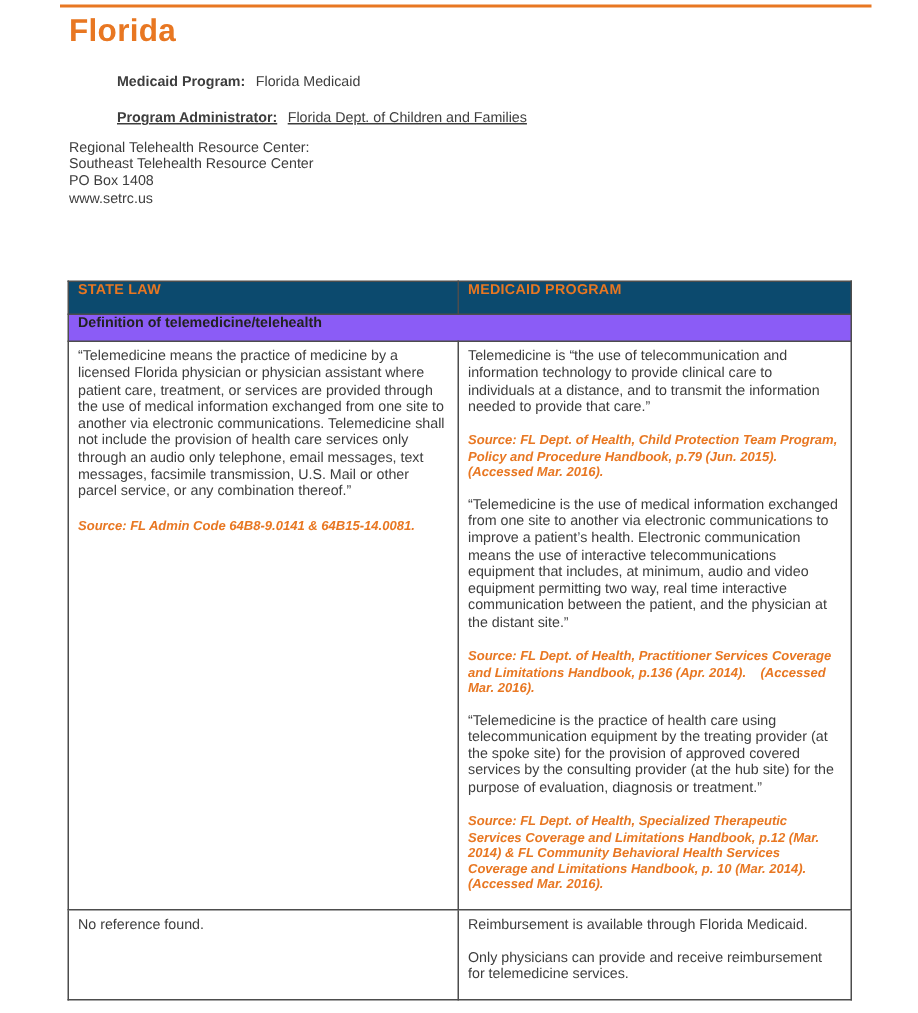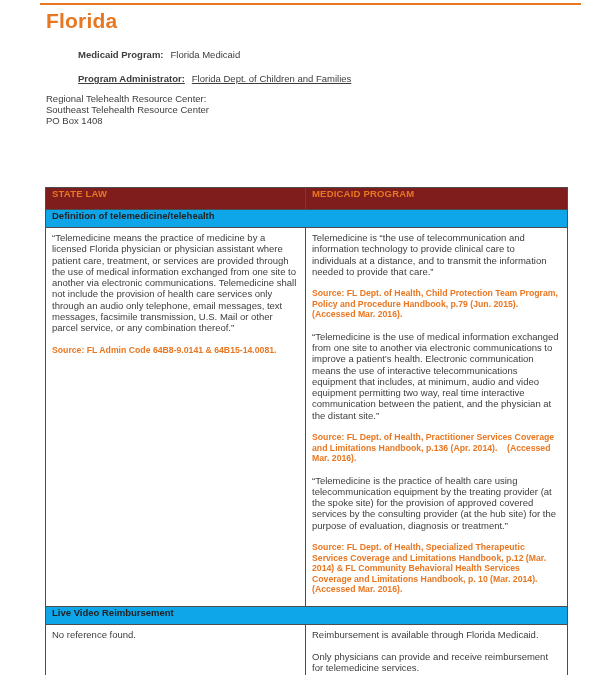--- a/index.html
+++ b/index.html
@@ -45,50 +45,51 @@
     border-collapse: collapse;
     table-layout: fixed;
   }
   table.policy-table th, table.policy-table td {
     border: 1px solid #4d4d4d;
     vertical-align: top;
     text-align: left;
   }
   th.col-header {
     height: 21px;
-    background: #7f1d1d;
+    background: #0c4a6e;
     color: #E87722;
     font-size: 9.5px;
     font-weight: bold;
     padding: 0 0 0 6px;
     vertical-align: middle;
     letter-spacing: 0.2px;
   }
   td.section-header {
     height: 17px;
-    background: #0ea5e9;
+    background: #8b5cf6;
     color: #222222;
     font-size: 9.5px;
     font-weight: bold;
     padding: 0 0 0 6px;
     vertical-align: middle;
   }
   td.content-cell { padding: 4px 6px 0 6px; background:#ffffff; }
   .para {
     font-size: 9.5px;
     line-height: 11.3px;
     margin: 0 0 11px 0;
     color: #3d3d3d;
   }
   .source {
     font-size: 8.7px;
     line-height: 10.5px;
     margin: 0 0 11px 0;
     color: #E87722;
     font-weight: bold;
+    font-style: italic;
     white-space: pre-wrap;
   }
 </style>
 </head>
 <body>
 
 <div class="page">
 
   <div class="top-rule"></div>
 
@@ -99,20 +100,21 @@
   </div>
 
   <div class="meta-field field-2">
     <span class="lbl">Program Administrator:</span><span class="val">Florida Dept. of Children and Families</span>
   </div>
 
   <div class="resource-block">
     <div class="rc-label">Regional Telehealth Resource Center:</div>
     <div>Southeast Telehealth Resource Center</div>
     <div>PO Box 1408</div>
+    <div>www.setrc.us</div>
   </div>
 
   <table class="policy-table">
     <colgroup>
         <col style="width:260px">
         <col style="width:262px">
       </colgroup>
     <tbody>
         <tr>
       <th class="col-header">STATE LAW</th>
@@ -131,23 +133,20 @@
       <td class="content-cell">
         <p class="para">Telemedicine is “the use of telecommunication and information technology to provide clinical care to individuals at a distance, and to transmit the information needed to provide that care.”</p>
         <p class="source">Source: FL Dept. of Health, Child Protection Team Program, Policy and Procedure Handbook, p.79 (Jun. 2015).  (Accessed Mar. 2016).</p>
         <p class="para">“Telemedicine is the use of medical information exchanged from one site to another via electronic communications to improve a patient’s health. Electronic communication means the use of interactive telecommunications equipment that includes, at minimum, audio and video equipment permitting two way, real time interactive communication between the patient, and the physician at the distant site.”</p>
         <p class="source">Source: FL Dept. of Health, Practitioner Services Coverage and Limitations Handbook, p.136 (Apr. 2014).    (Accessed Mar. 2016).</p>
         <p class="para">“Telemedicine is the practice of health care using telecommunication equipment by the treating provider (at the spoke site) for the provision of approved covered services by the consulting provider (at the hub site) for the purpose of evaluation, diagnosis or treatment.”</p>
         <p class="source">Source: FL Dept. of Health, Specialized Therapeutic Services Coverage and Limitations Handbook, p.12 (Mar. 2014) &amp; FL Community Behavioral Health Services Coverage and Limitations Handbook, p. 10 (Mar. 2014).    (Accessed Mar. 2016).</p>
       </td>
     </tr>
 
-    <tr>
-      <td class="section-header" colspan="2">Live Video Reimbursement</td>
-    </tr>
 
     <tr>
       <td class="content-cell">
         <p class="para">No reference found.</p>
       </td>
       <td class="content-cell">
         <p class="para">Reimbursement is available through Florida Medicaid.</p>
         <p class="para">Only physicians can provide and receive reimbursement for telemedicine services.</p>
 
       </td>

